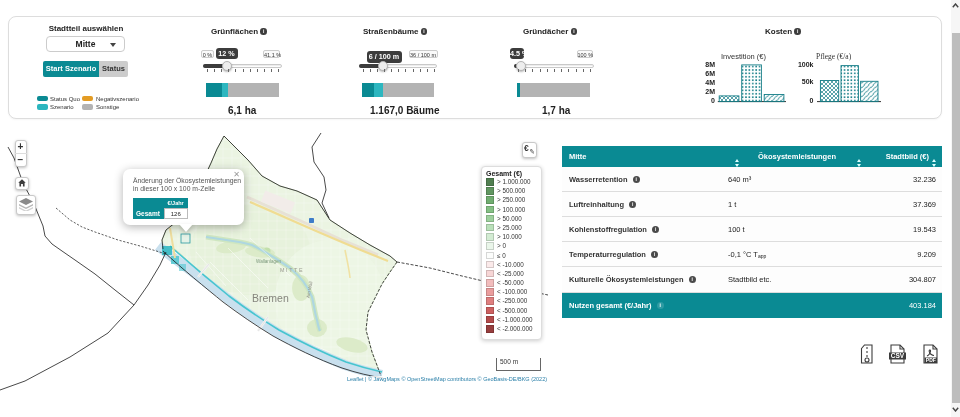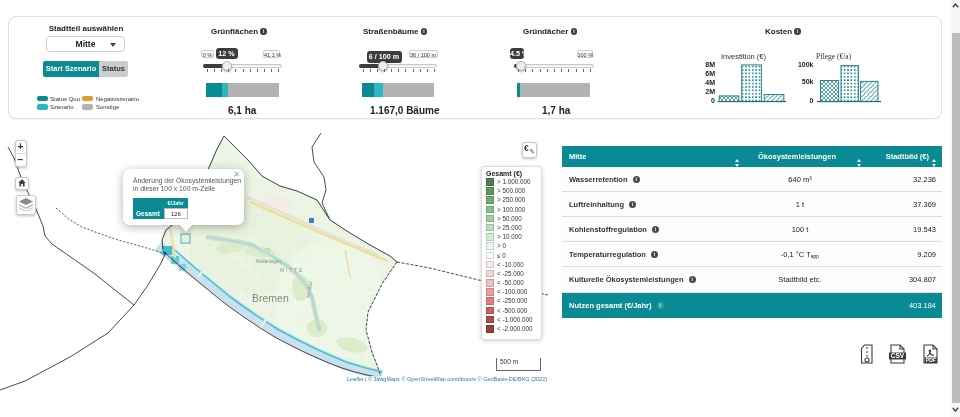--- a/index.html
+++ b/index.html
@@ -39,21 +39,21 @@
   .lrow{height:9.2px;font-size:6.3px;color:#333;white-space:nowrap;}
   .lrow i{display:inline-block;width:8px;height:7.5px;margin-right:3px;vertical-align:-1.5px;border:0.5px solid rgba(0,0,0,0.15);}
   .scalebar{position:absolute;left:496px;top:358px;width:45px;height:13px;border:1.5px solid #666;border-top:none;background:rgba(255,255,255,0.6);font-size:6.5px;color:#333;padding-left:3px;}
   .attrib{position:absolute;left:347px;top:376px;height:9px;background:rgba(255,255,255,0.8);font-size:5.5px;color:#2a7fa8;white-space:nowrap;}
   
   .tbl{position:absolute;left:562px;top:146px;width:380px;}
   .tbl .hd{height:21px;background:#0a8a93;color:#fff;position:relative;}
   .tbl .row{height:25px;background:#fdfdfd;border-bottom:1px solid #ddd;position:relative;}
   .tbl .ft{height:25px;background:#0a8a93;color:#fff;position:relative;}
   .c1{position:absolute;left:7px;font-size:7.5px;}
-  .c2{position:absolute;left:178px;width:120px;text-align:center;font-size:7.5px;color:#222;}
+  .c2{position:absolute;left:166px;width:120px;text-align:left;font-size:7.5px;color:#222;}
   .c3{position:absolute;right:6px;font-size:7.5px;color:#222;text-align:right;}
   .rowi{display:inline-block;width:7px;height:7px;border-radius:50%;background:#4a4a4a;color:#fff;font-size:5px;font-weight:bold;text-align:center;line-height:7px;vertical-align:1px;margin-left:3px;}
   .srt{display:inline-block;width:7px;height:8px;position:relative;vertical-align:-1px;margin-left:4px;}
   .srt:before{content:"";position:absolute;left:1px;top:0;border-left:2.7px solid transparent;border-right:2.7px solid transparent;border-bottom:3.2px solid #dff;}
   .srt:after{content:"";position:absolute;left:1px;bottom:0;border-left:2.7px solid transparent;border-right:2.7px solid transparent;border-top:3.2px solid #dff;}
   
   .footer{position:absolute;left:0;top:402px;width:951px;height:15px;background:#5b5b5b;color:#fff;font-size:7.5px;}
   .footer a{color:#fff;text-decoration:underline;}
   
   .sb{position:absolute;right:0;top:0;width:9px;height:417px;background:#f6f6f6;}

